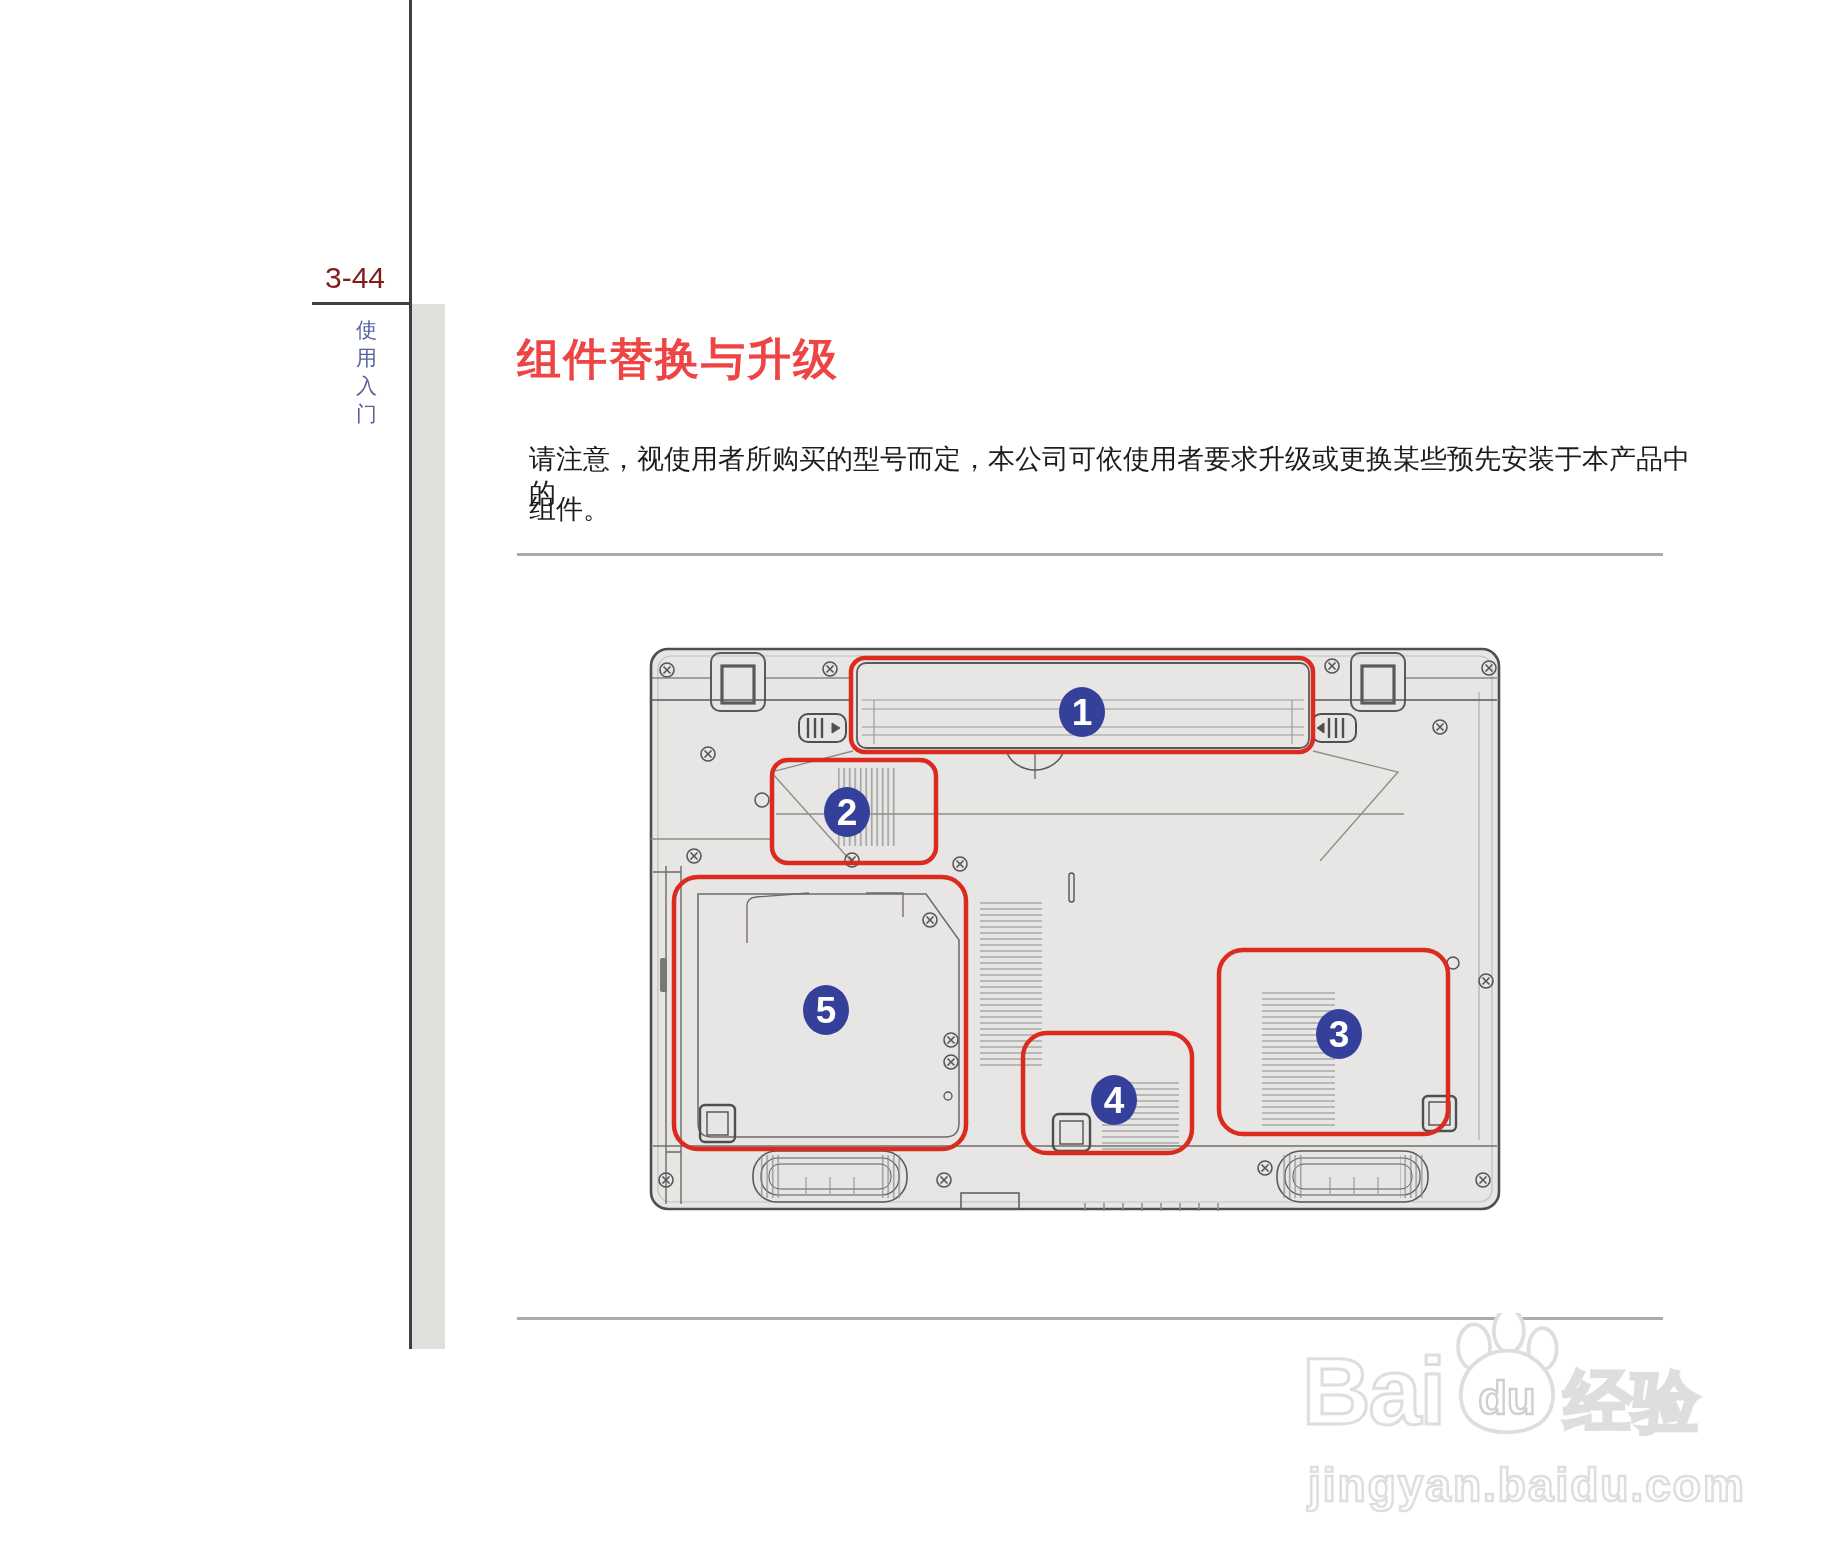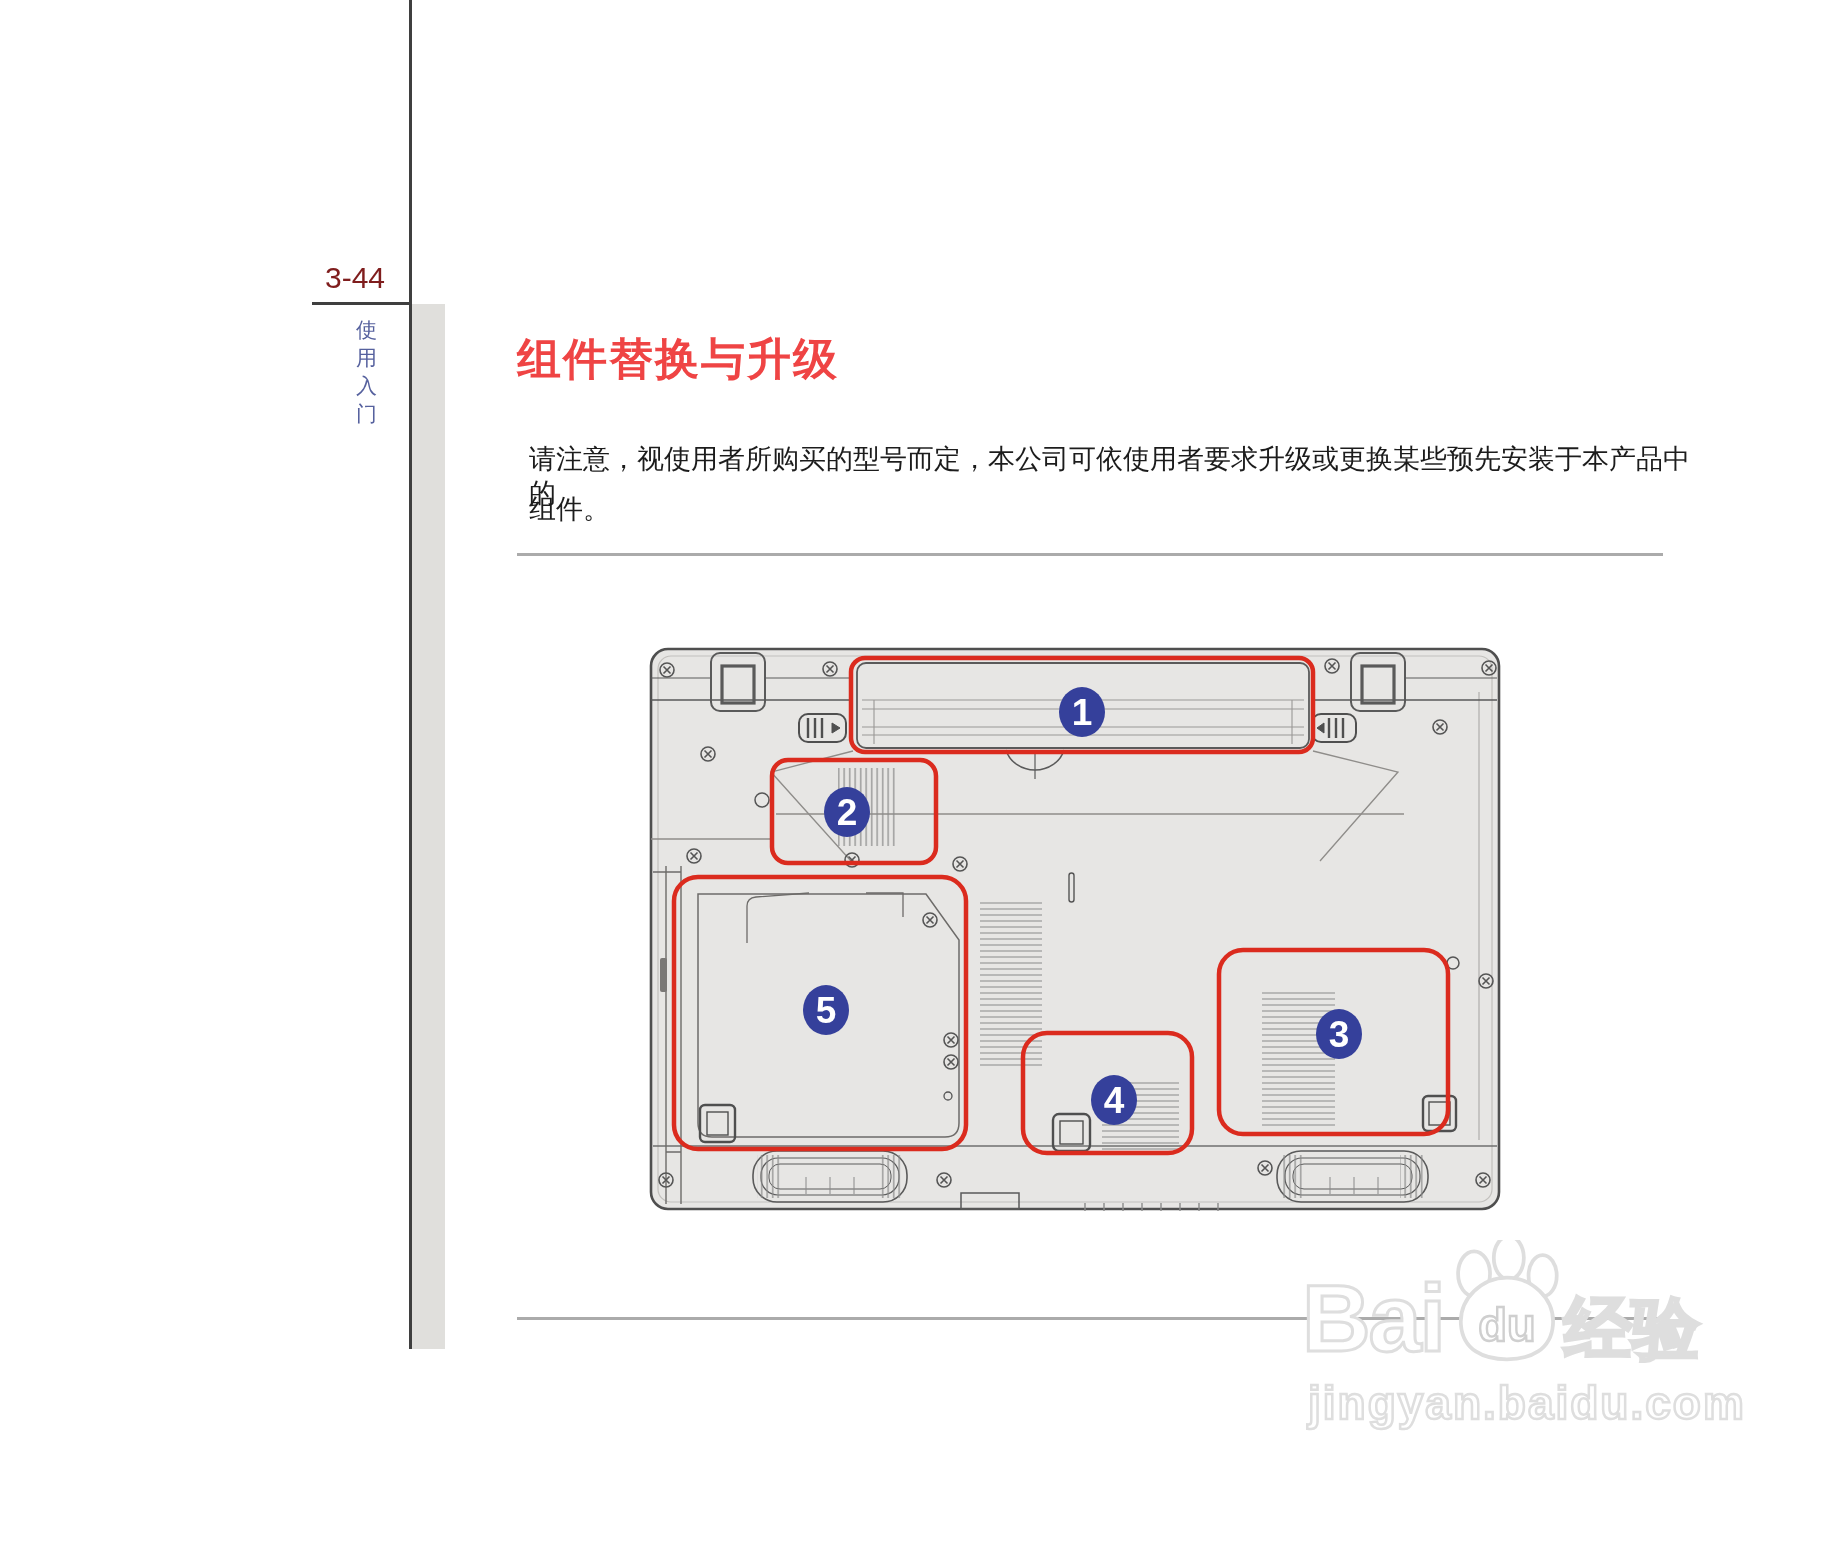--- a/index.html
+++ b/index.html
@@ -21,29 +21,29 @@
   .hrule{position:absolute;left:517px;width:1146px;height:3px;background:#ababab;}
   .hrule.top{top:553px;}
   .hrule.bottom{top:1317px;}
   
   .laptop{position:absolute;left:640px;top:635px;}
   .co{fill:#35409b;}
   .cot{fill:#ffffff;font-family:"Liberation Sans", sans-serif;font-size:37px;font-weight:bold;
        text-anchor:middle;}
   .hl{fill:none;stroke:#db2b1e;stroke-width:4.5px;}
   
-  .watermark{position:absolute;left:1302px;top:1240px;color:#fff;}
+  .watermark{position:absolute;left:1302px;top:1313px;color:#fff;}
   .wm-row1{display:flex;align-items:flex-end;}
   .wm-bai{font-family:"Liberation Sans", sans-serif;font-weight:bold;font-size:95px;
           line-height:1;color:#fff;-webkit-text-stroke:3px #dedede;letter-spacing:-2px;}
   .wm-paw{margin:0 -8px -2px -4px;}
   .wm-cn{font-family:"Liberation Sans", sans-serif;font-weight:bold;font-size:68px;
          line-height:1.1;color:#fff;-webkit-text-stroke:3px #dedede;}
   .wm-url{font-family:"Liberation Sans", sans-serif;font-weight:bold;font-size:46px;
-          margin-top:10px;margin-left:6px;color:#fff;-webkit-text-stroke:2.5px #dedede;
+          margin-top:19px;margin-left:6px;color:#fff;-webkit-text-stroke:2.5px #dedede;
           letter-spacing:2px;}
 </style>
 </head>
 <body>
 
 <div id="canvas">
 
   <div class="vrule"></div>
   <div class="gbar"></div>
   <div class="pagenum">3-44</div>

